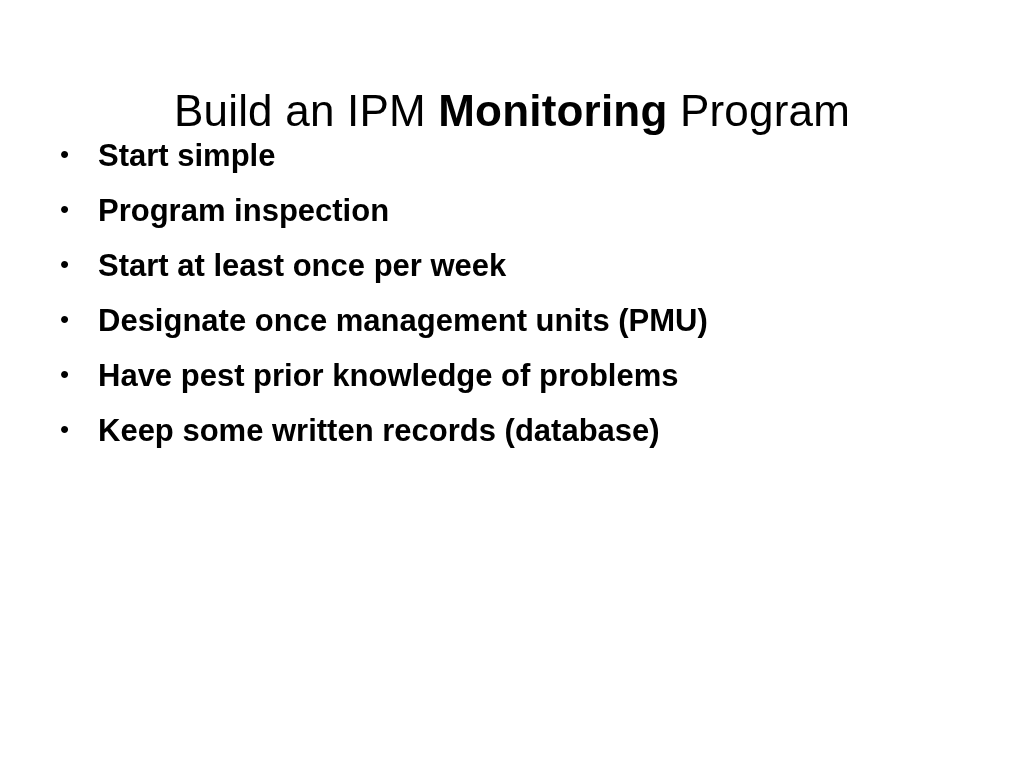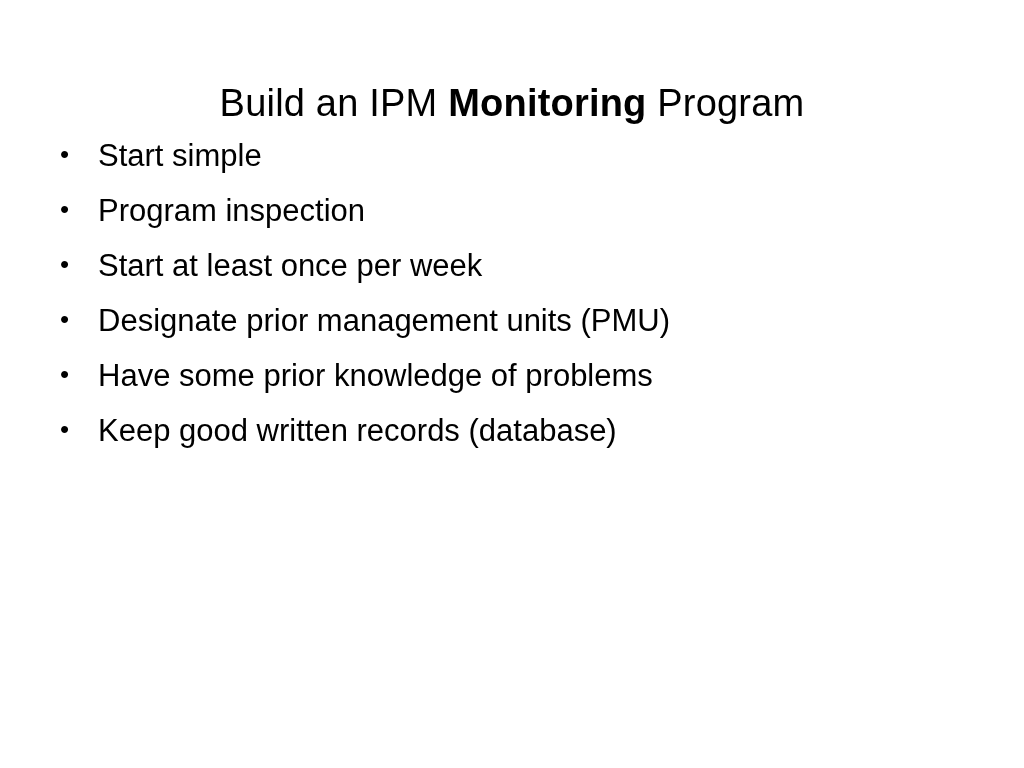--- a/index.html
+++ b/index.html
@@ -20,21 +20,21 @@
     height: 768px;
     background: #ffffff;
     box-sizing: border-box;
   }
   .slide-title {
     position: absolute;
     top: 58px;
     left: 0;
     width: 1024px;
     text-align: center;
-    font-size: 38px;
+    font-size: 44px;
     line-height: 1.1;
     font-weight: normal;
     letter-spacing: 0.2px;
     white-space: nowrap;
   }
   .slide-title .emph {
     font-weight: bold;
   }
   .bullet-list {
     position: absolute;
@@ -56,20 +56,21 @@
   .bullet-marker {
     flex: 0 0 auto;
     width: 38px;
     font-size: 26px;
     line-height: 1.15;
     text-align: left;
   }
   .bullet-text {
     flex: 1 1 auto;
     white-space: nowrap;
+    font-weight: bold;
   }
 </style>
 </head>
 <body>
 
 <div class="slide">
 
   <h1 class="slide-title">
     <span>Build an IPM </span><span class="emph">Monitoring</span><span> Program</span>
   </h1>
@@ -82,25 +83,25 @@
     <li class="bullet-item">
       <span class="bullet-marker">•</span>
       <span class="bullet-text">Program inspection</span>
     </li>
     <li class="bullet-item">
       <span class="bullet-marker">•</span>
       <span class="bullet-text">Start at least once per week</span>
     </li>
     <li class="bullet-item">
       <span class="bullet-marker">•</span>
-      <span class="bullet-text">Designate prior management units (PMU)</span>
+      <span class="bullet-text">Designate once management units (PMU)</span>
     </li>
     <li class="bullet-item">
       <span class="bullet-marker">•</span>
-      <span class="bullet-text">Have some prior knowledge of problems</span>
+      <span class="bullet-text">Have pest prior knowledge of problems</span>
     </li>
     <li class="bullet-item">
       <span class="bullet-marker">•</span>
-      <span class="bullet-text">Keep good written records (database)</span>
+      <span class="bullet-text">Keep some written records (database)</span>
     </li>
   </ul>
 
 </div>
 
 </body></html>

